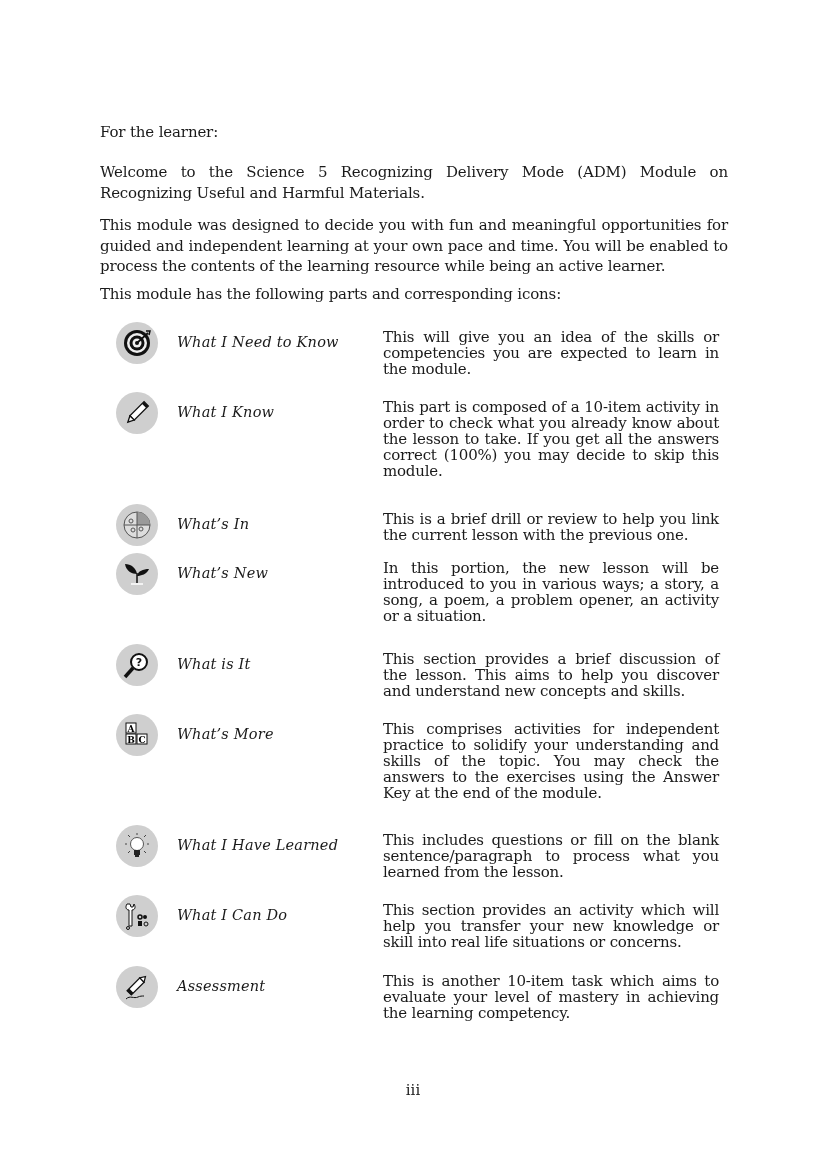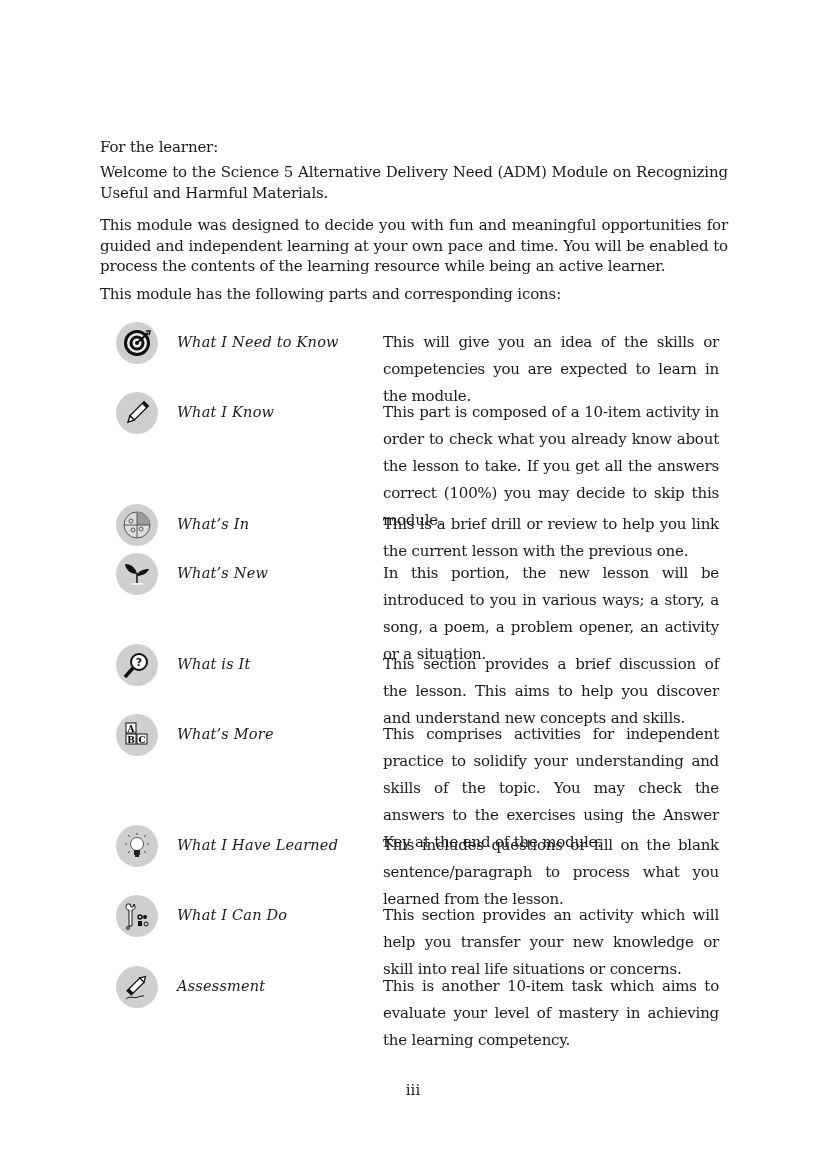--- a/index.html
+++ b/index.html
@@ -1,40 +1,40 @@
 <!DOCTYPE html>
 <html><head>
 <meta charset="utf-8">
 <style>
   html, body { margin: 0; padding: 0; background: #ffffff; }
   body { width: 826px; height: 1169px; position: relative; overflow: hidden;
          font-family: "DejaVu Serif", "Liberation Serif", serif; color: #1a1a1a; }
   .page { position: absolute; left: 100px; top: 0; width: 628px; }
   .para { font-size: 15px; line-height: 20.5px; margin: 0; text-align: justify; letter-spacing: -0.15px; }
-  .p1 { position: absolute; top: 137px; }
+  .p1 { position: absolute; top: 122px; }
   .p2 { position: absolute; top: 162px; }
   .p3 { position: absolute; top: 215px; }
   .p4 { position: absolute; top: 284px; }
   b { font-weight: normal; }
   .row { position: absolute; left: 16px; width: 604px; }
   .icon { position: absolute; left: 0; top: 0; width: 42px; height: 42px; border-radius: 50%;
           background: #cfcfcf; display: flex; align-items: center; justify-content: center; }
   .icon svg { width: 30px; height: 30px; }
   .label { position: absolute; left: 61px; top: 12px; font-size: 14.5px; font-weight: normal; font-style: italic;
            font-family: "DejaVu Serif", serif; letter-spacing: 0.2px; }
-  .desc { position: absolute; left: 267px; top: 7px; width: 336px; font-size: 15px; line-height: 27px;
+  .desc { position: absolute; left: 267px; top: 7px; width: 336px; font-size: 15px; line-height: 16px;
           text-align: justify; text-align-last: left; letter-spacing: -0.2px; }
   .footer { position: absolute; left: 0; width: 826px; top: 1081px; text-align: center; font-size: 15px; }
 </style>
 </head>
 <body>
 
 <div class="page">
   <p class="para p1">For the learner:</p>
-  <p class="para p2"><span>Welcome to the </span><b>Science 5</b><span> Alternative Delivery Need (ADM) </span><b>Module on Recognizing Useful and Harmful Materials.</b></p>
+  <p class="para p2"><span>Welcome to the </span><b>Science 5</b><span> Recognizing Delivery Mode (ADM) </span><b>Module on Recognizing Useful and Harmful Materials.</b></p>
   <p class="para p3">This module was designed to decide you with fun and meaningful opportunities for guided and independent learning at your own pace and time. You will be enabled to process the contents of the learning resource while being an active learner.</p>
   <p class="para p4">This module has the following parts and corresponding icons:</p>
 
   <div class="row" style="top:322px">
     <div class="icon">
       <svg viewBox="0 0 30 30">
           <circle cx="15" cy="15" r="13" fill="#111"></circle>
           <circle cx="15" cy="15" r="10" fill="#eee"></circle>
           <circle cx="15" cy="15" r="7.5" fill="#111"></circle>
           <circle cx="15" cy="15" r="4.5" fill="#eee"></circle>

